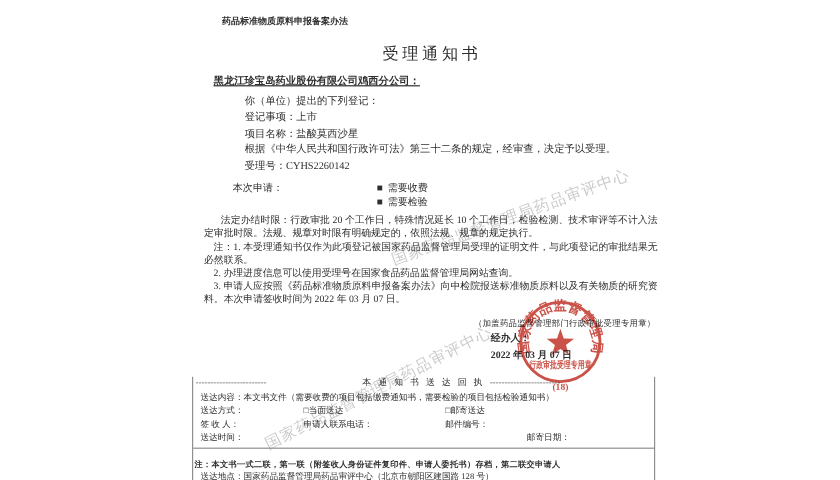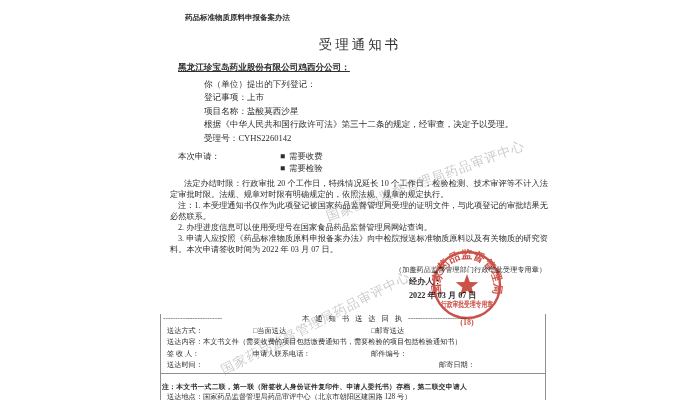--- a/index.html
+++ b/index.html
@@ -12,21 +12,21 @@
   .wm2{left:222px;top:362px;transform:rotate(-27deg);}
   
   .doc-header{position:absolute;left:185px;top:13px;font-size:7.5px;font-weight:bold;z-index:2;}
   .doc-title{position:absolute;left:0;top:36px;width:720px;text-align:center;font-size:13.5px;
              letter-spacing:3px;z-index:2;}
   
   .col{position:absolute;left:170px;top:62px;width:378px;z-index:2;}
   .addressee{font-size:8.6px;font-weight:bold;text-decoration:underline;margin-left:8px;margin-bottom:4px;}
   .fieldline{font-size:8.6px;line-height:13.4px;margin-left:34px;}
   .intro{font-size:8.6px;line-height:13.4px;margin-left:34px;}
-  .app-block{display:flex;font-size:8.4px;margin-top:6px;line-height:11.5px;margin-left:8px;}
+  .app-block{display:flex;font-size:8.4px;margin-top:6px;line-height:11.5px;margin-left:24px;gap:18px;}
   .app-label{width:102px;}
   .app-col1{width:104px;}
   .app-col2{width:120px;}
   .cb-glyph{display:inline-block;margin-right:4px;}
   .para{font-size:8.2px;line-height:11px;text-align:justify;margin-top:4px;text-indent:14px;}
   .note{font-size:8.2px;line-height:11px;text-align:justify;text-indent:8px;}
   
   .stamp-block{position:absolute;left:395px;top:265px;z-index:2;}
   .seal-hint{font-size:7px;letter-spacing:.2px;}
   .operator,.stamp-date{font-size:8.2px;margin-left:14px;line-height:14px;font-weight:bold;}
@@ -102,26 +102,26 @@
     <text x="40" y="79" text-anchor="middle" font-size="8" font-weight="bold" fill="#c43a2f">(18)</text>
   </svg>
 
   <div class="receipt">
     <div class="receipt-title">
       <span class="dash">------------------------</span>
       <span class="rt">本 通 知 书 送 达 回 执</span>
       <span class="dash">------------------------</span>
     </div>
     <div class="receipt-row">
+      <span>送达内容：本文书文件（需要收费的项目包括缴费通知书，需要检验的项目包括检验通知书）</span>
+    </div>
+    <div class="receipt-row">
       <span class="rcell-a">送达方式：</span>
       <span class="rcell-b">□当面送达</span>
       <span>□邮寄送达</span>
-    </div>
-    <div class="receipt-row">
-      <span>送达内容：本文书文件（需要收费的项目包括缴费通知书，需要检验的项目包括检验通知书）</span>
     </div>
     <div class="receipt-row">
       <span class="rcell-a">签 收 人：</span>
       <span class="rcell-b">申请人联系电话：</span>
       <span>邮件编号：</span>
     </div>
     <div class="receipt-row">
       <span class="rcell-a">送达时间：</span>
       <span class="rcell-sp"></span>
       <span>邮寄日期：</span>

